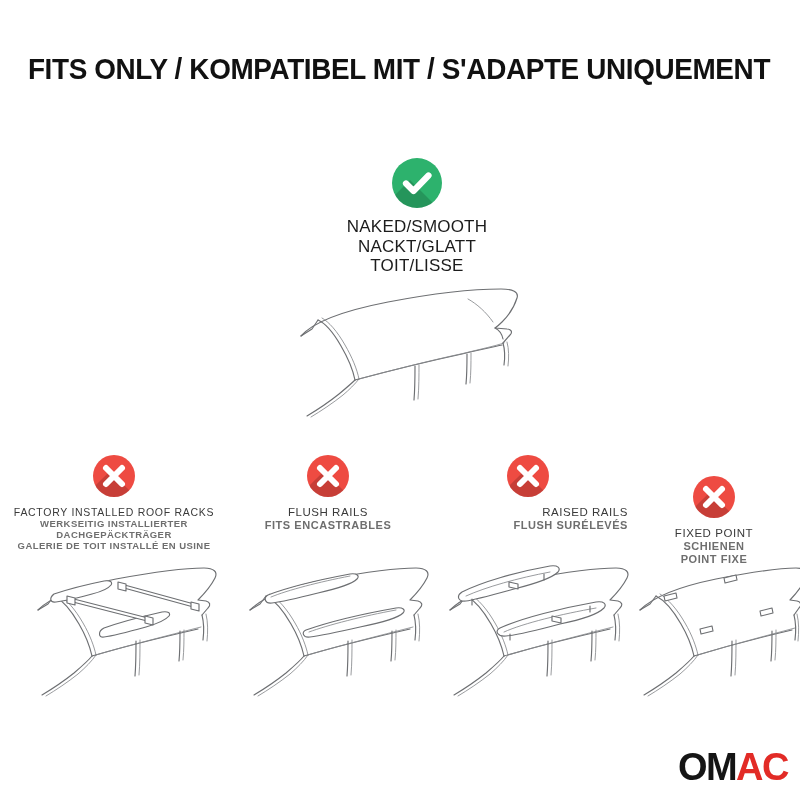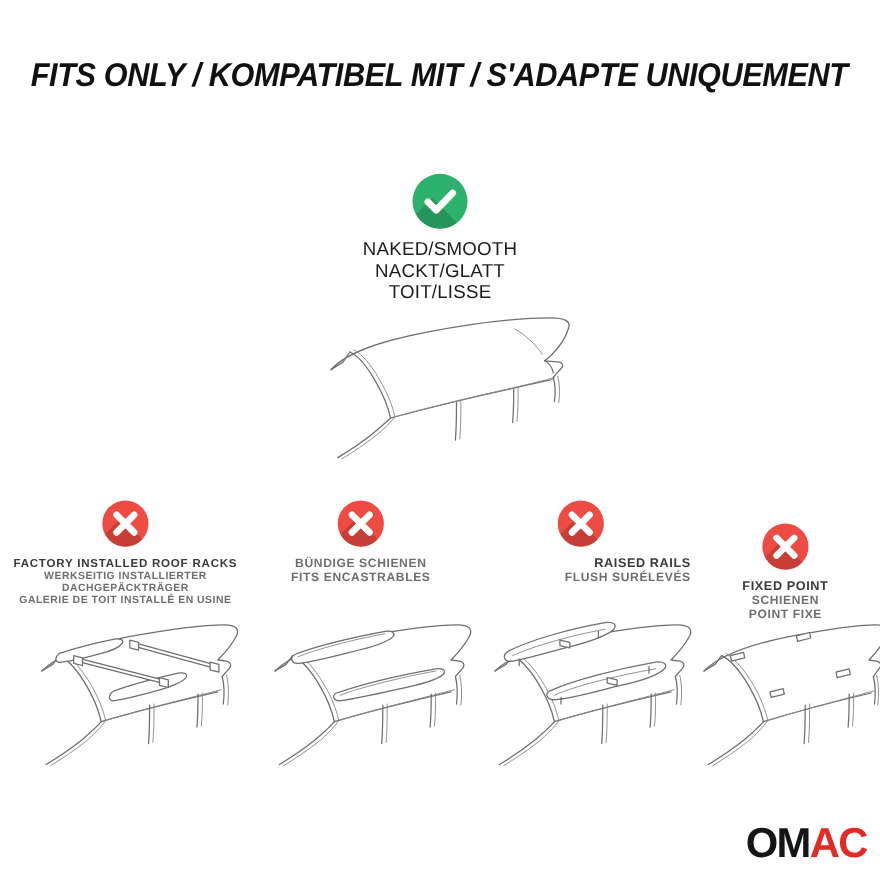--- a/index.html
+++ b/index.html
@@ -17,21 +17,20 @@
     -webkit-font-smoothing: antialiased;
   }
 
   
   .title-bar {
     position: absolute;
     left: 0;
     top: 52px;
     width: 680px;
     text-align: center;
-    font-style: italic;
   }
   .title-text {
     display: inline-block;
     font-family: "Liberation Sans Narrow", "Liberation Sans", sans-serif;
     font-size: 30px;
     font-weight: bold;
     letter-spacing: -0.4px;
     color: #111111;
     white-space: nowrap;
     transform: scaleX(0.93);
@@ -106,21 +105,21 @@
     letter-spacing: 0.2px;
     color: #1c1c1c;
   }
 
   
   .caption-no .line {
     letter-spacing: 0.55px;
   }
   .caption-no .line.l1 {
     font-size: 11.5px;
-    font-weight: bold;
+    font-weight: normal;
     color: #3a3a3a;
   }
   .caption-no .line.l2,
   .caption-no .line.l3,
   .caption-no .line.l4 {
     font-size: 11px;
     font-weight: bold;
     color: #6e6e6e;
   }
   .caption-no.compact .line.l1 { font-size: 10.5px; letter-spacing: 0.7px; }
@@ -162,21 +161,21 @@
   .logo .om { color: #151515; margin-top: 36px; }
   .logo .ac { color: #e22b26; }
 </style>
 </head>
 <body>
 
 <div class="title-bar">
   <span class="title-text">FITS ONLY / KOMPATIBEL MIT / S'ADAPTE UNIQUEMENT</span>
 </div>
 
-<div class="panel" style="left:275px; top:158px; width:250px;">
+<div class="panel" style="left:292px; top:158px; width:250px;">
 
   <div class="badge ok">
     <div class="shadow"></div>
     <svg width="50" height="50" viewBox="0 0 50 50" aria-hidden="true">
       <path d="M14 25.5 L21.5 33 L36.5 17.5" fill="none" stroke="#ffffff" stroke-width="6.2" stroke-linecap="round" stroke-linejoin="round"></path>
     </svg>
   </div>
 
   <div class="caption caption-ok">
     <span class="line">NAKED/SMOOTH</span>
@@ -278,21 +277,21 @@
 <div class="panel" style="left:228px; top:455px; width:200px;">
 
   <div class="badge no">
     <div class="shadow"></div>
     <svg width="42" height="42" viewBox="0 0 42 42" aria-hidden="true">
       <path d="M13 13 L29 29 M29 13 L13 29" fill="none" stroke="#ffffff" stroke-width="6" stroke-linecap="round"></path>
     </svg>
   </div>
 
   <div class="caption caption-no">
-    <span class="line l2">BÜNDIGE SCHIENEN</span>
+    <span class="line l1">FLUSH RAILS</span>
     <span class="line l3">FITS ENCASTRABLES</span>
   </div>
 </div>
 
 <div class="panel" style="left:224px; top:552px; width:205px;">
   <svg class="art" width="205" height="148" viewBox="0 0 205 148" aria-hidden="true">
     <path class="fillwhite" d="M26 58 C40 44 68 34 104 27 C142 20 174 16 192 16
                                C202 16 206 20 203 26 C199 34 192 42 186 48
                                L194 49 C198 50 199 53 196 56 L190 63"></path>
     <path d="M26 58 L36 52 L42 44"></path>

